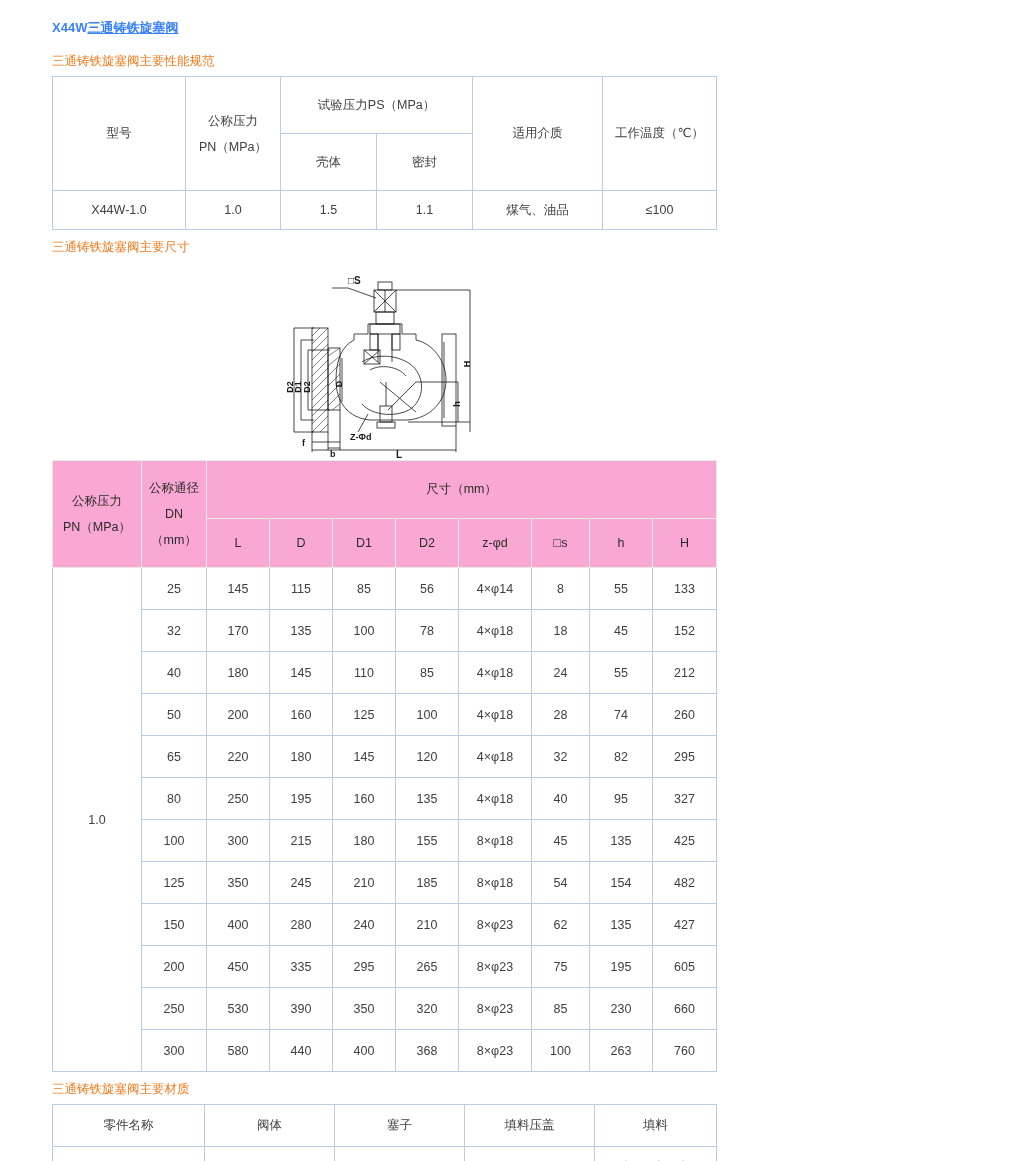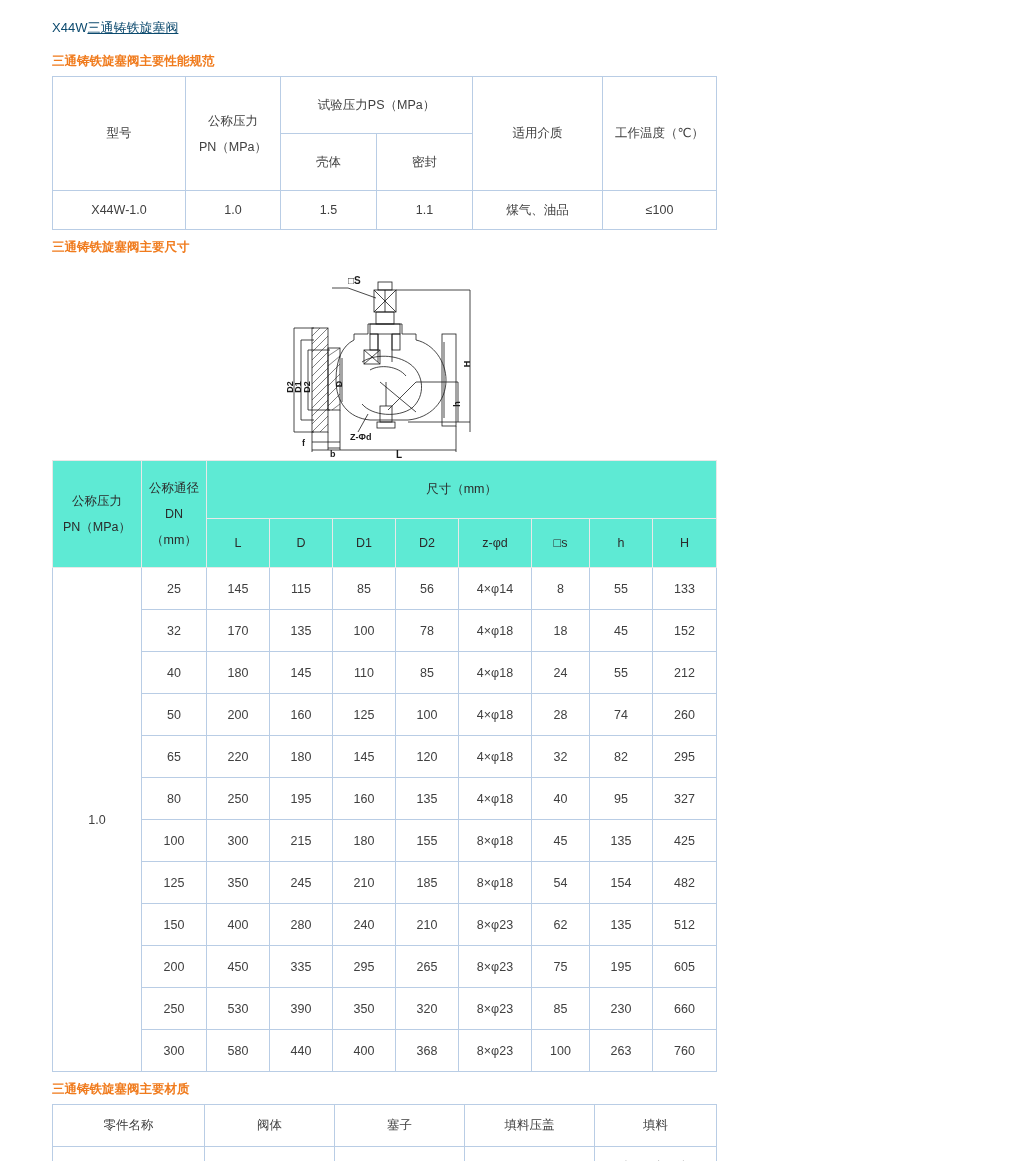--- a/index.html
+++ b/index.html
@@ -16,30 +16,30 @@
     position: relative;
   }
   .page {
     padding: 20px 0 0 52px;
     box-sizing: border-box;
   }
 
   
   .title-main {
     font-size: 13px;
-    font-weight: normal;
-    color: #0c4a6e;
+    font-weight: bold;
+    color: #3b82f6;
     margin: 0 0 14px 0;
     letter-spacing: 0px;
     line-height: 16px;
   }
   .title-main .cn { text-decoration: underline; }
   .section-heading {
     font-size: 12.5px;
-    font-weight: bold;
+    font-weight: normal;
     color: #F07B1D;
     line-height: 16px;
     margin: 17px 0 7px 0;
   }
   .section-heading.spaced-top { margin-top: 9px; }
 
   
   table {
     border-collapse: collapse;
     table-layout: fixed;
@@ -58,21 +58,21 @@
   
   #table-spec { width: 664px; }
   #table-spec td { height: 38px; }
   #table-spec .hcell { height: 56px; }
   #table-spec .tall { height: 113px; }
   #table-spec .two-line { line-height: 26px; }
 
   
   #table-dims { width: 664px; margin-top: 2px; }
   #table-dims th {
-    background: #5eead4;
+    background: #f9a8d4;
     color: #2b2b2b;
     border: 1px solid #E8E8E8;
     font-size: 12.5px;
   }
   #table-dims th.corner { height: 105px; line-height: 26px; }
   #table-dims th.group { height: 57px; margin-left: 16px; }
   #table-dims th.sub { height: 48px; }
   #table-dims td { height: 41px; }
   #table-dims td.pn-merged { font-size: 12.5px; }
 
@@ -378,21 +378,21 @@
       </tr>
       <tr>
         <td>150</td>
         <td>400</td>
         <td>280</td>
         <td>240</td>
         <td>210</td>
         <td>8×φ23</td>
         <td>62</td>
         <td>135</td>
-        <td>512</td>
+        <td>427</td>
       </tr>
       <tr>
         <td>200</td>
         <td>450</td>
         <td>335</td>
         <td>295</td>
         <td>265</td>
         <td>8×φ23</td>
         <td>75</td>
         <td>195</td>

